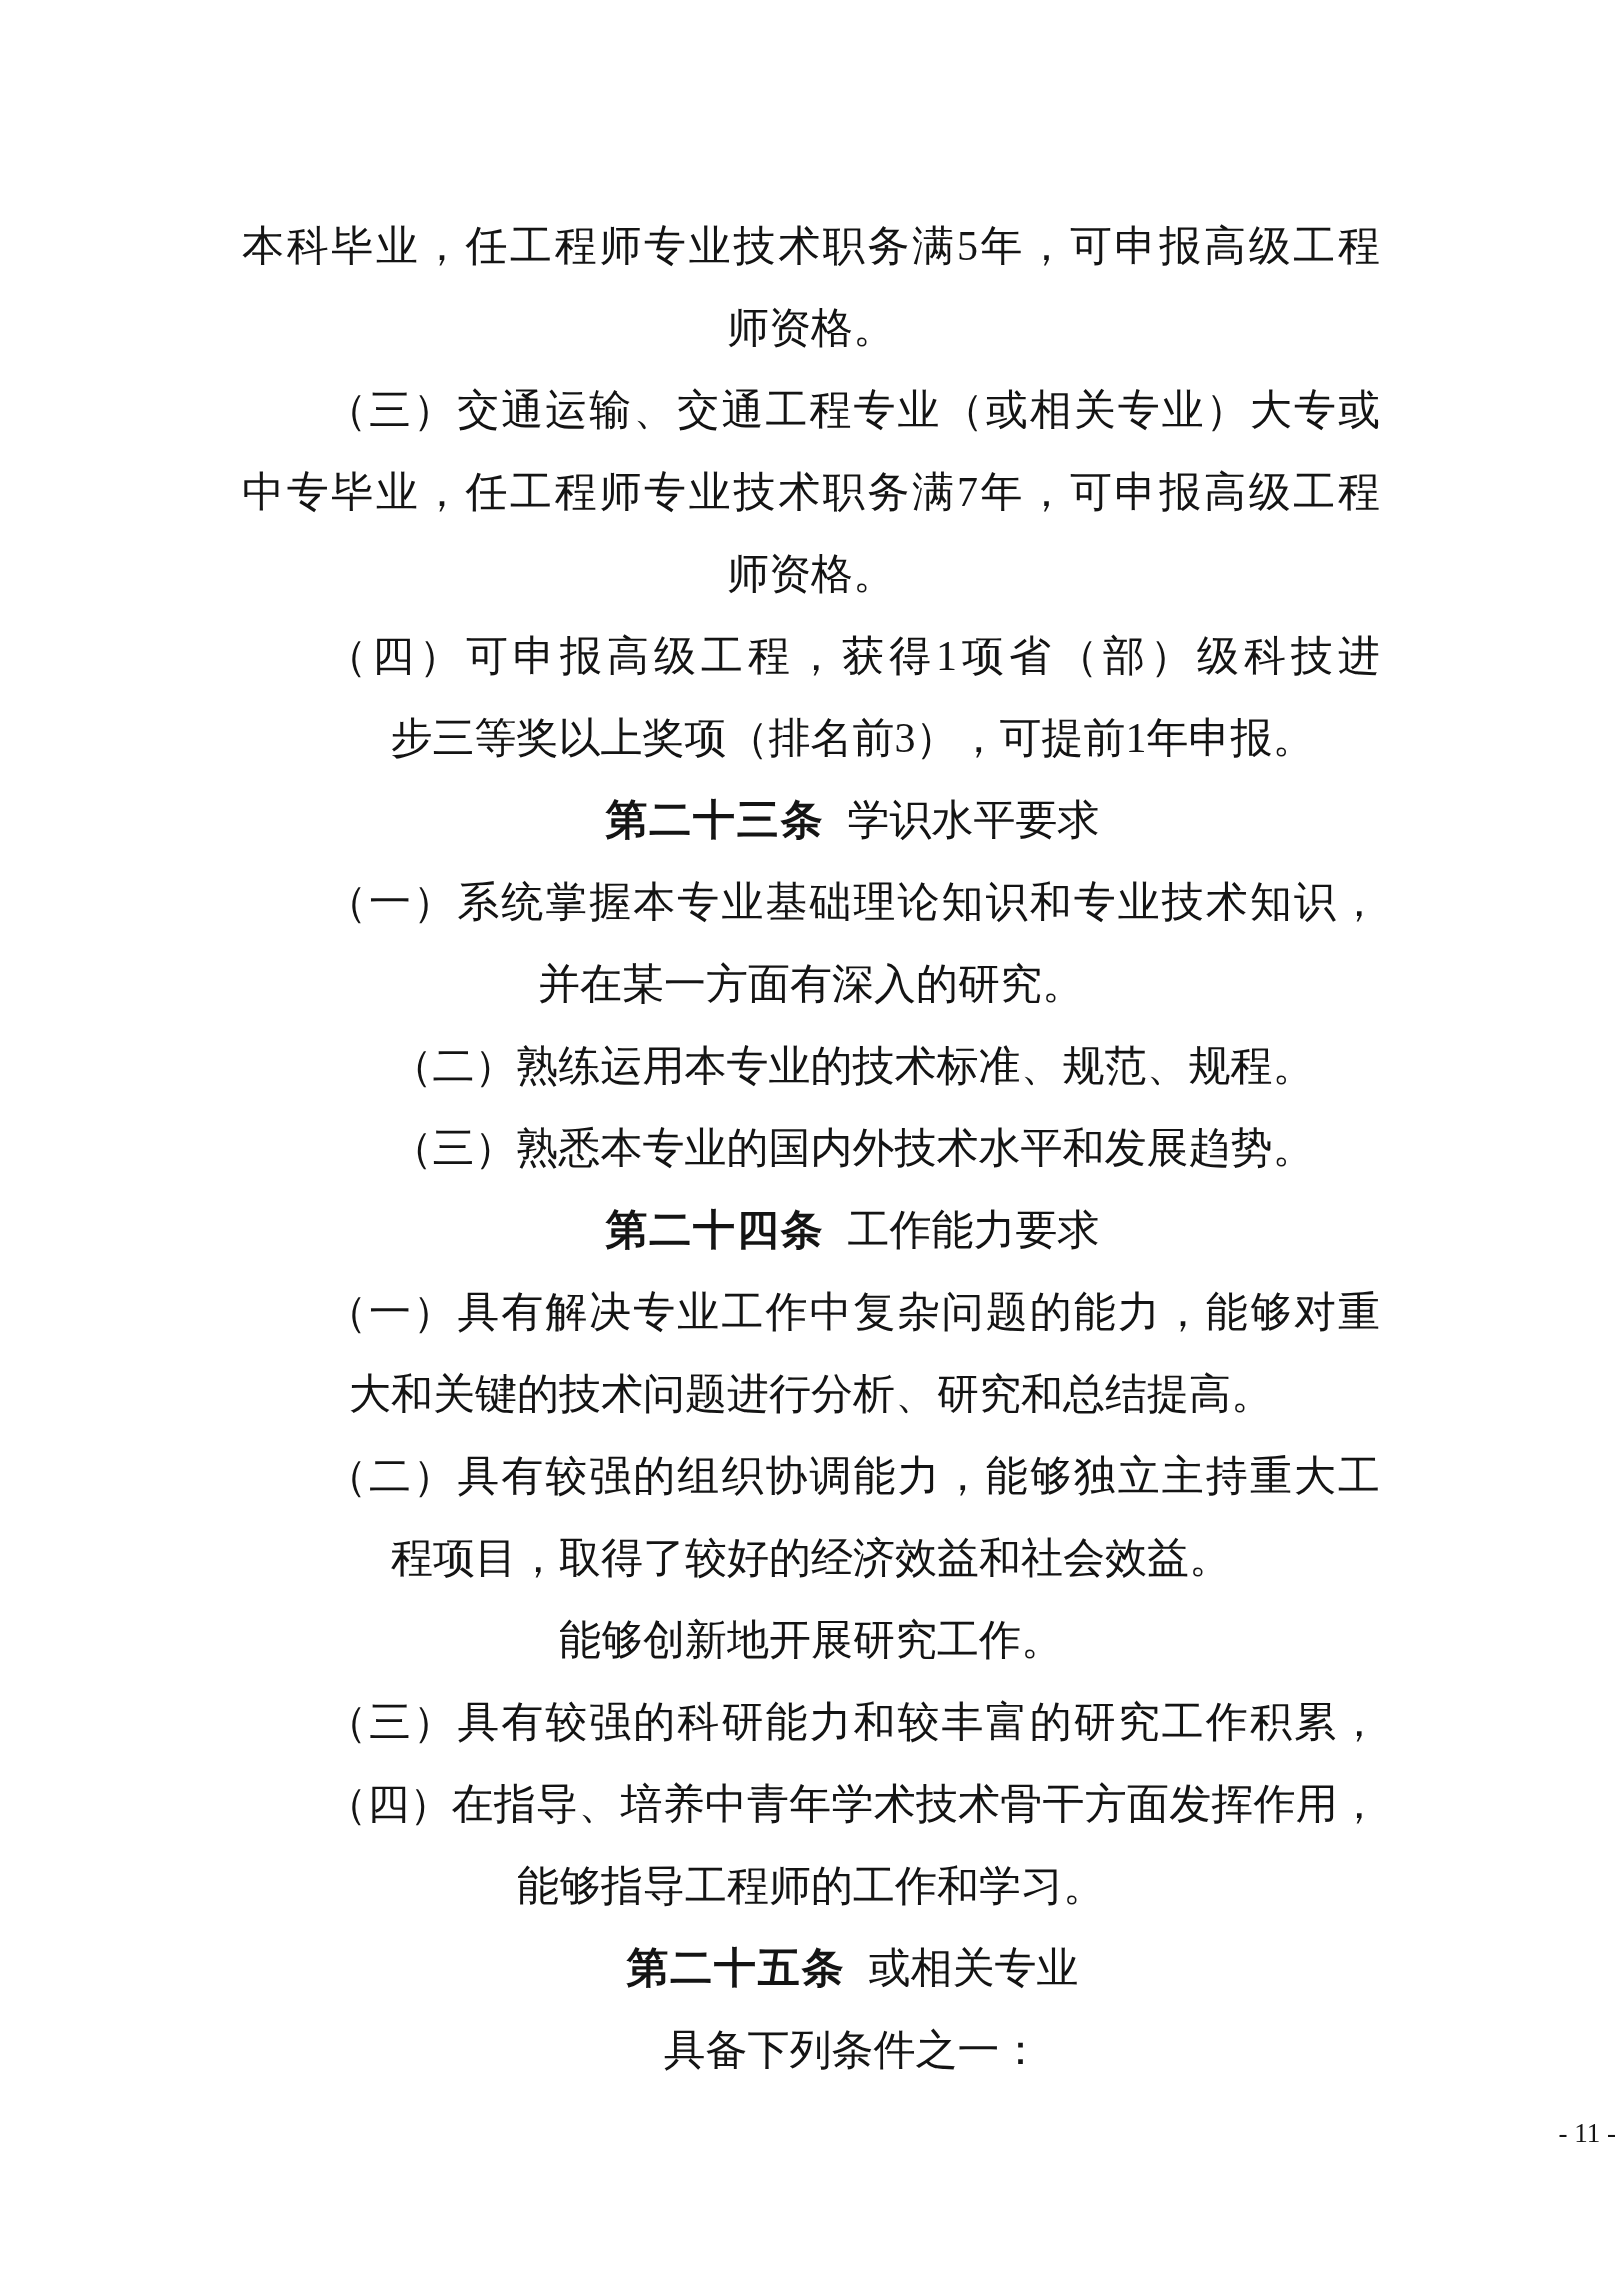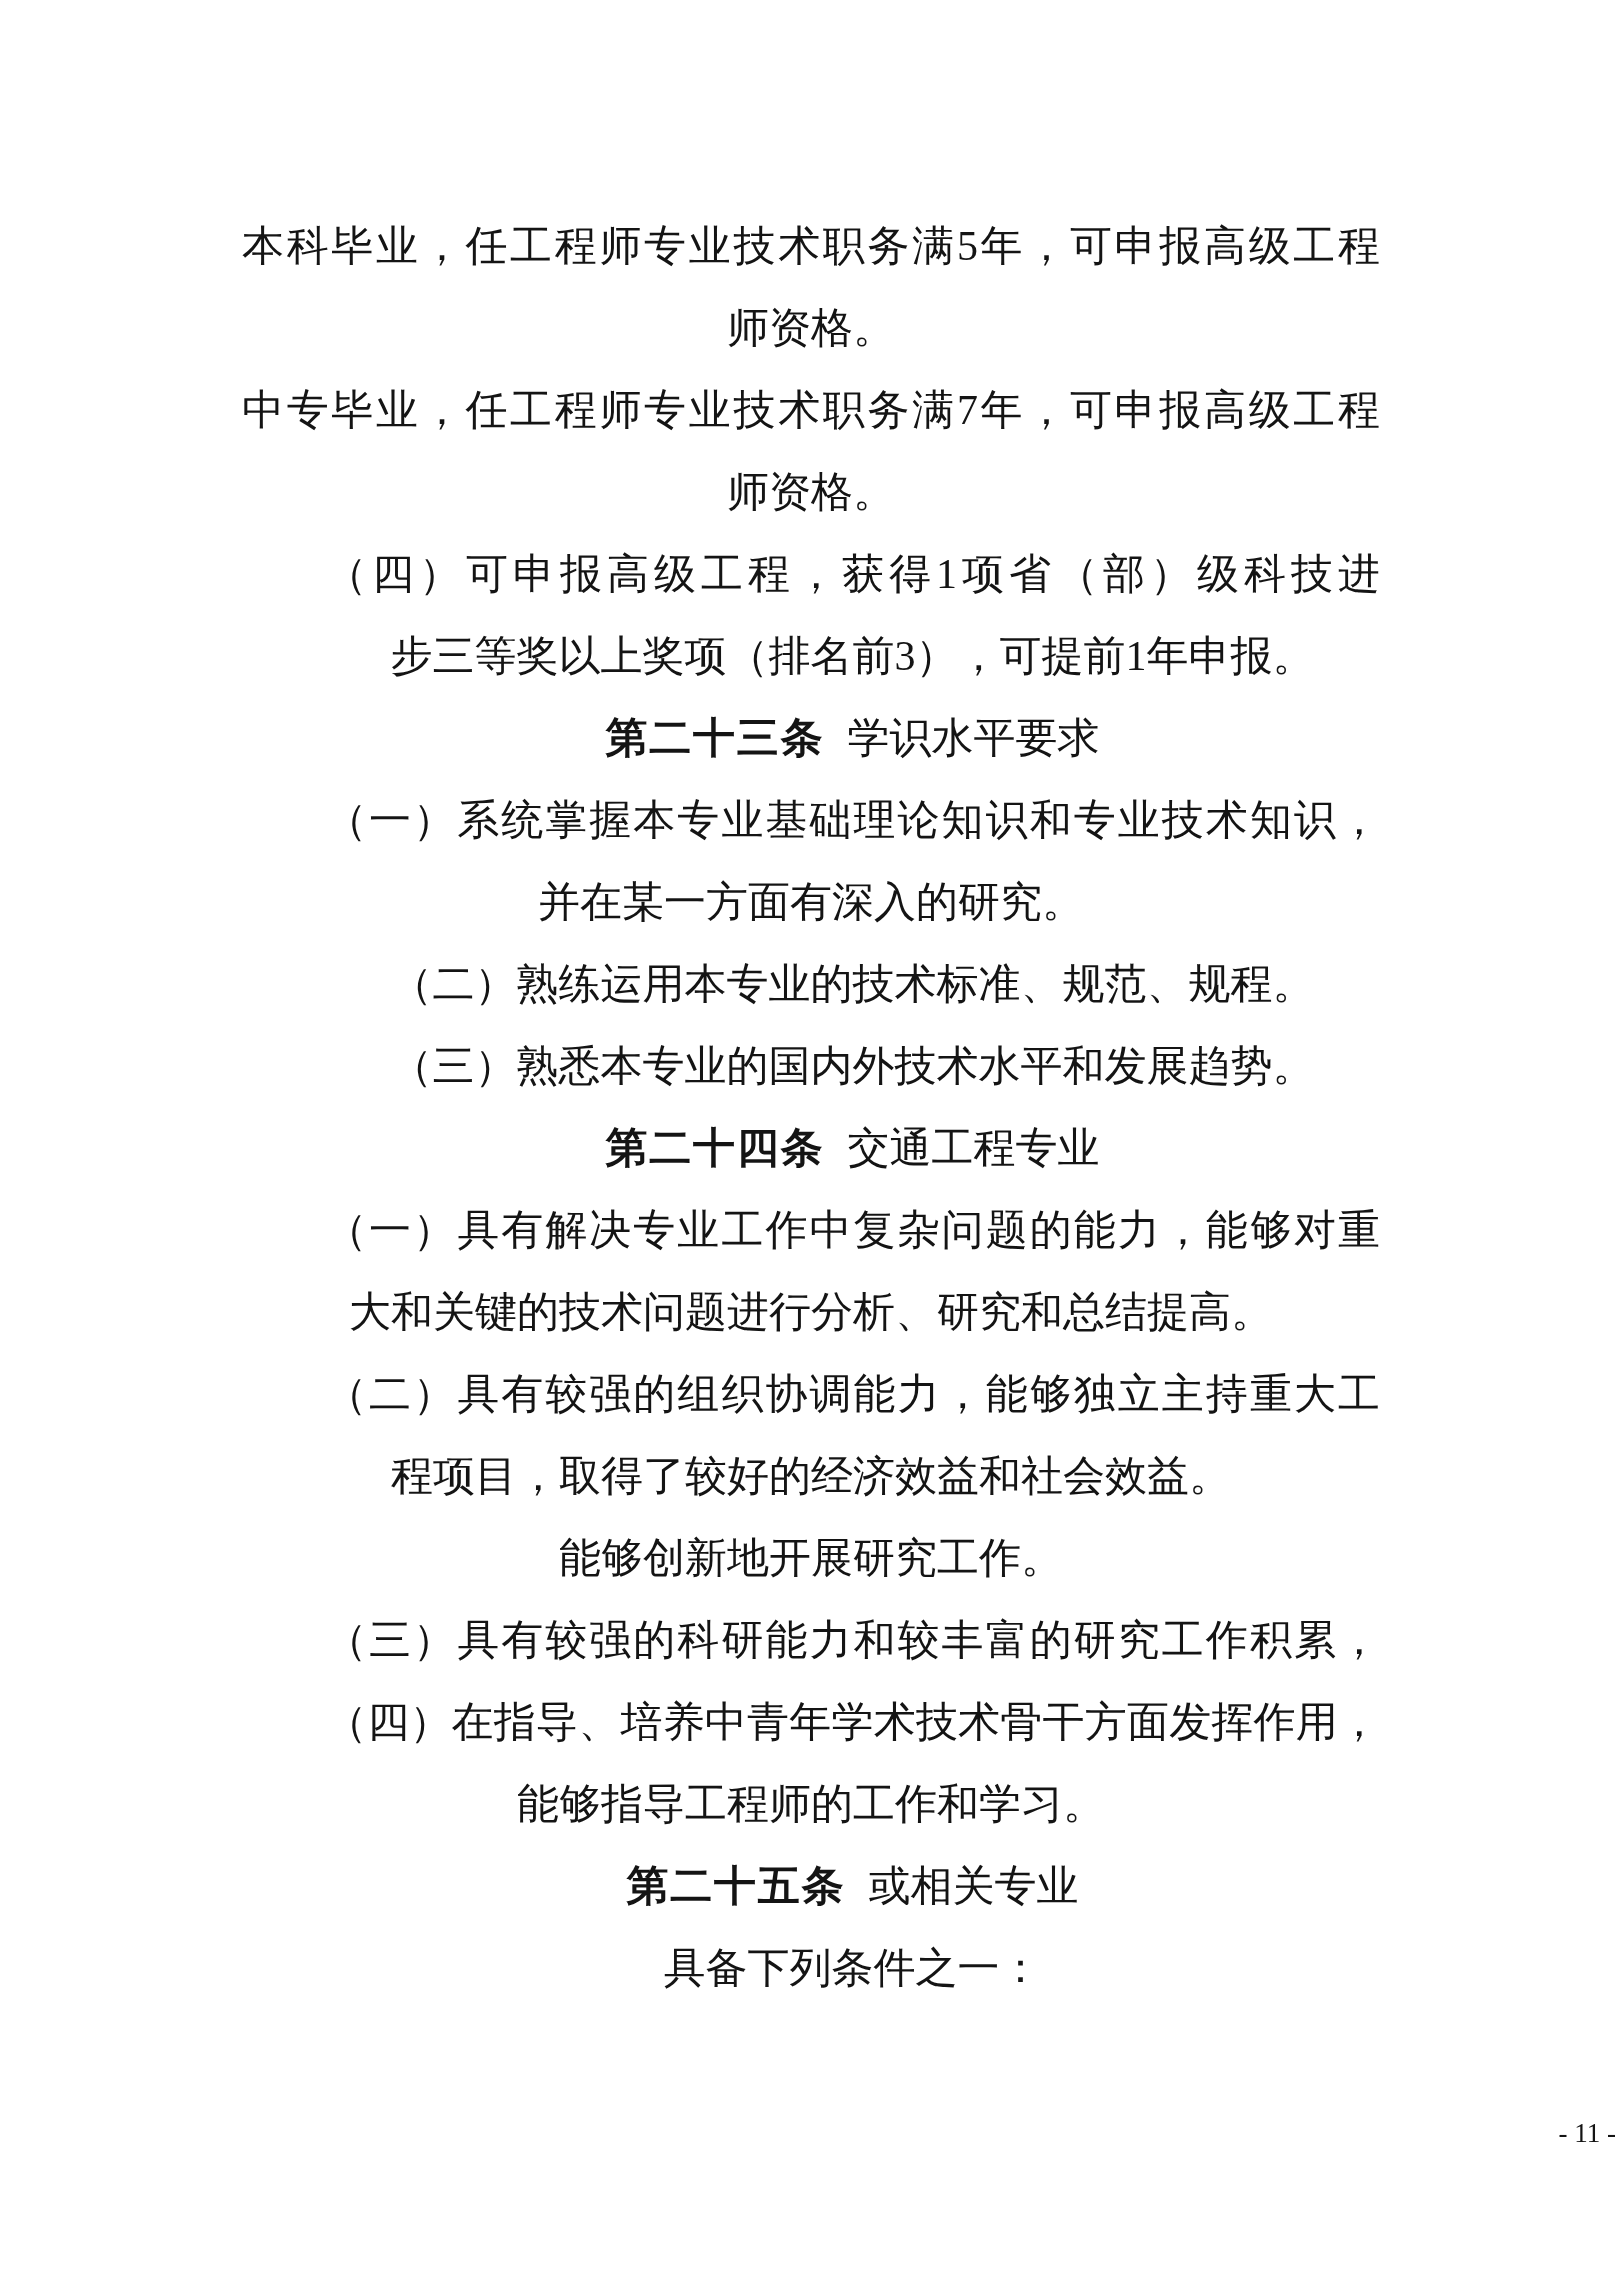--- a/index.html
+++ b/index.html
@@ -61,33 +61,34 @@
   }
 </style>
 </head>
 <body>
 
 <div class="page">
   <div class="content">
 
     <p class="line stretch">本科毕业，任工程师专业技术职务满5年，可申报高级工程</p>
     <p class="line">师资格。</p>
+    <p class="line indent stretch">（三）交通运输、交通工程专业（或相关专业）大专或</p>
     <p class="line stretch">中专毕业，任工程师专业技术职务满7年，可申报高级工程</p>
     <p class="line">师资格。</p>
     <p class="line indent stretch">（四）可申报高级工程，获得1项省（部）级科技进</p>
     <p class="line indent">步三等奖以上奖项（排名前3），可提前1年申报。</p>
 
     <p class="line indent heading"><span class="h-num">第二十三条</span><span class="h-rest">学识水平要求</span></p>
 
     <p class="line indent stretch">（一）系统掌握本专业基础理论知识和专业技术知识，</p>
     <p class="line">并在某一方面有深入的研究。</p>
     <p class="line indent">（二）熟练运用本专业的技术标准、规范、规程。</p>
     <p class="line indent">（三）熟悉本专业的国内外技术水平和发展趋势。</p>
 
-    <p class="line indent heading"><span class="h-num">第二十四条</span><span class="h-rest">交通工程专业</span></p>
+    <p class="line indent heading"><span class="h-num">第二十四条</span><span class="h-rest">工作能力要求</span></p>
 
     <p class="line indent stretch">（一）具有解决专业工作中复杂问题的能力，能够对重</p>
     <p class="line">大和关键的技术问题进行分析、研究和总结提高。</p>
     <p class="line indent stretch">（二）具有较强的组织协调能力，能够独立主持重大工</p>
     <p class="line">程项目，取得了较好的经济效益和社会效益。</p>
     <p class="line">能够创新地开展研究工作。</p>
     <p class="line indent stretch">（三）具有较强的科研能力和较丰富的研究工作积累，</p>
     <p class="line indent stretch">（四）在指导、培养中青年学术技术骨干方面发挥作用，</p>
     <p class="line">能够指导工程师的工作和学习。</p>
 

